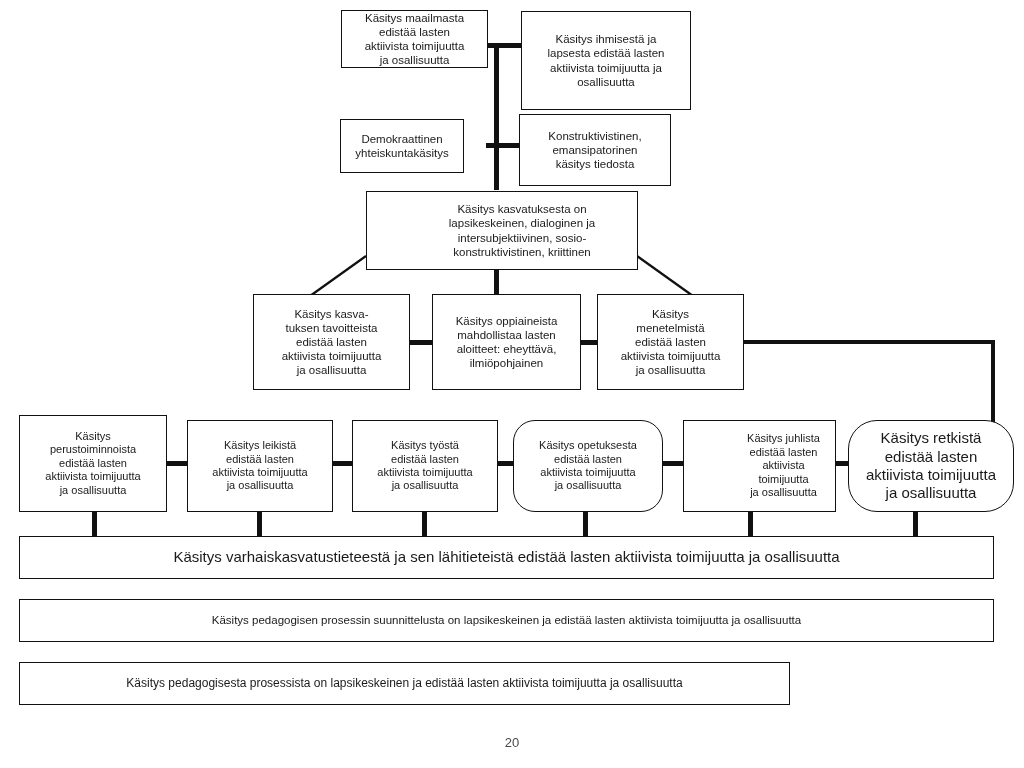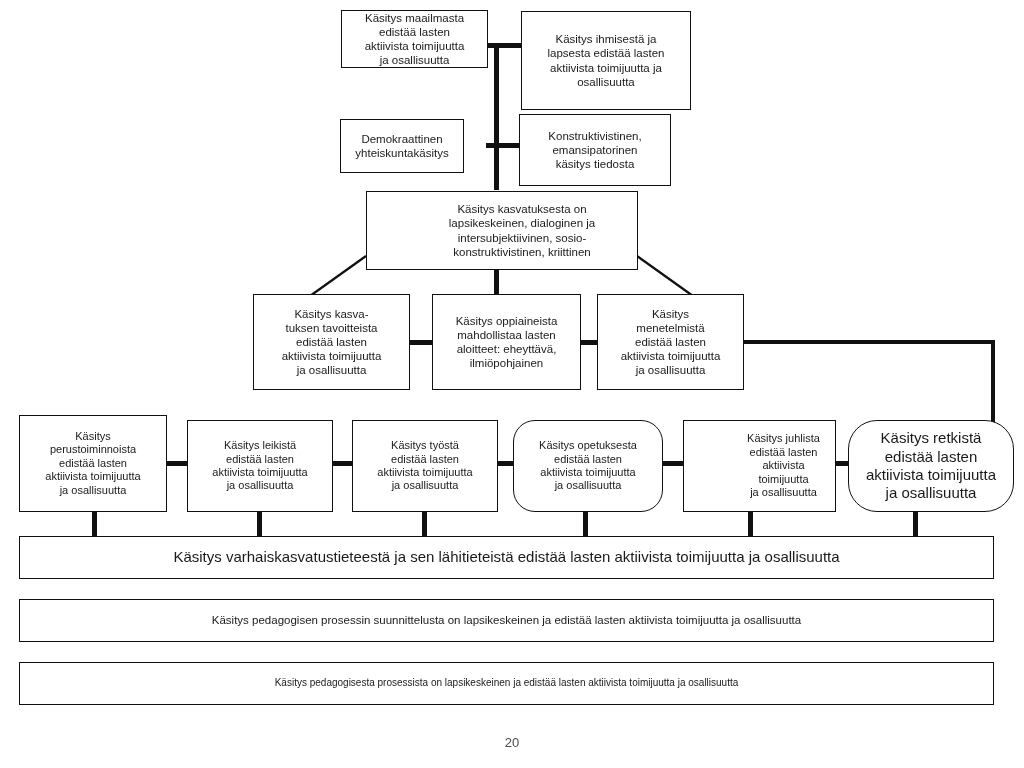--- a/index.html
+++ b/index.html
@@ -194,19 +194,19 @@
   </div>
 
   <div class="box" style="left:19px; top:536px; width:975px; height:43px; font-size:15px;">
     <span>Käsitys varhaiskasvatustieteestä ja sen lähitieteistä edistää lasten aktiivista toimijuutta ja osallisuutta</span>
   </div>
 
   <div class="box" style="left:19px; top:599px; width:975px; height:43px; font-size:11.5px;">
     <span>Käsitys pedagogisen prosessin suunnittelusta on lapsikeskeinen ja edistää lasten aktiivista toimijuutta ja osallisuutta</span>
   </div>
 
-  <div class="box" style="left:19px; top:662px; width:975px; height:43px; font-size:10px;text-align:right;">
+  <div class="box" style="left:19px; top:662px; width:771px; height:43px; font-size:12px;text-align:right;">
     <span>Käsitys pedagogisesta prosessista on lapsikeskeinen ja edistää lasten aktiivista toimijuutta ja osallisuutta</span>
   </div>
 
   <div class="pagenum" style="left:462px; top:735px; width:100px;">20</div>
 
 </div>
 
 </body></html>

